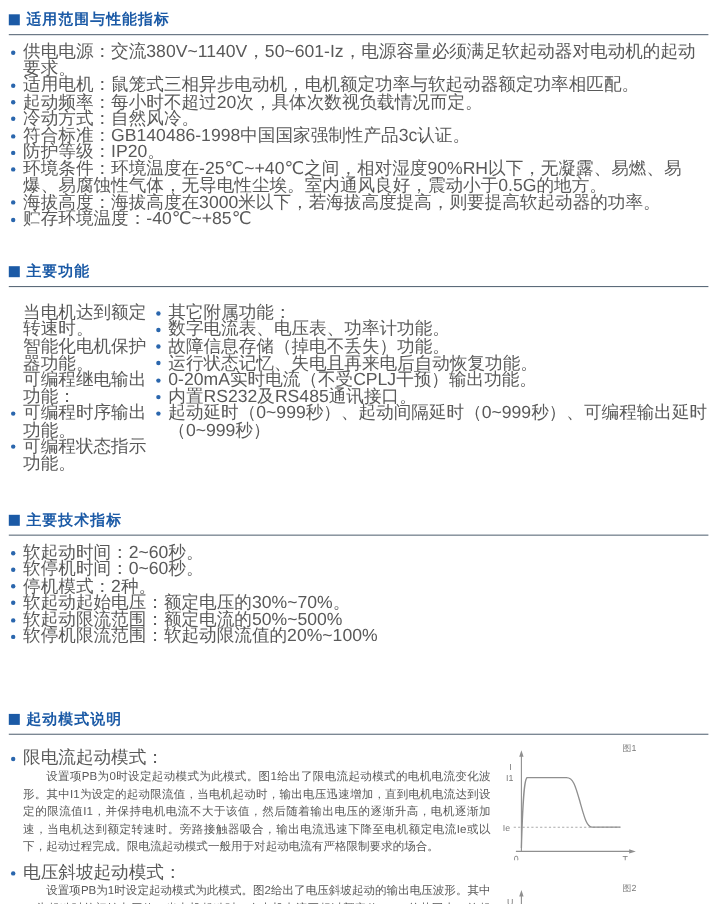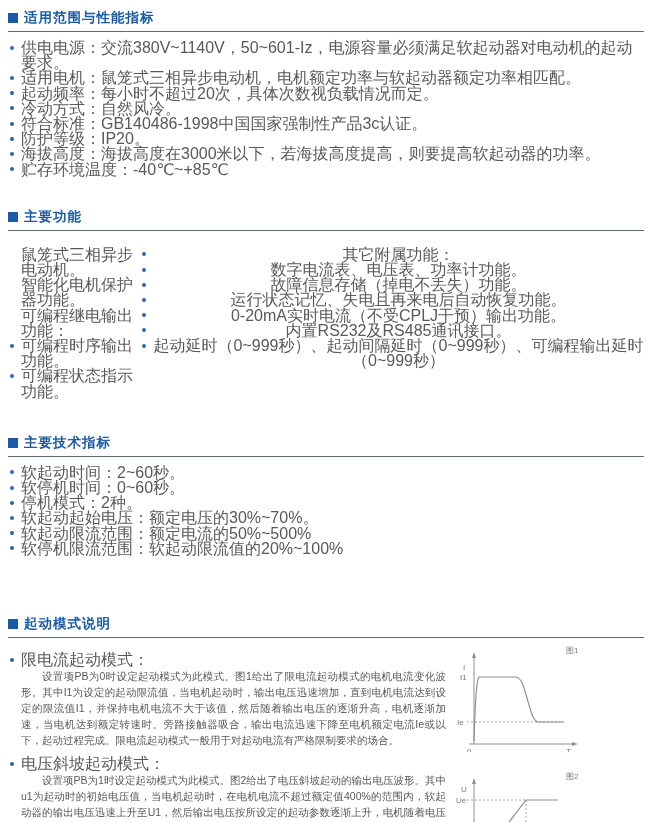--- a/index.html
+++ b/index.html
@@ -19,21 +19,21 @@
 
   
   ul.blist{list-style:none;margin:8px 0 0 0;padding:0;}
   ul.blist li{position:relative;padding-left:13px;font-size:16px;line-height:15.2px;margin:0;color:#595959;}
   ul.blist li .dot{position:absolute;left:2px;top:5.5px;width:4px;height:4px;border-radius:50%;background:#2a66ad;}
   ul.blist li.no-bullet{padding-left:13px;}
 
   
   .func-cols{display:flex;margin-top:8px;}
   .func-left{width:132px;flex:0 0 auto;}
-  .func-right{flex:1;text-align:center;}
+  .func-right{flex:1;}
 
   
   .modes-wrap{display:flex;margin-top:6px;}
   .modes-text{width:438px;flex:0 0 auto;}
   .modes-text ul.blist li{line-height:16px;}
   .modes-text .para{font-size:10.5px;line-height:16px;color:#595959;text-indent:2em;margin:0;padding-left:13px;text-align:justify;}
   .figures{flex:1;padding-left:6px;}
   .fig1{margin-top:0;}
   .fig2{margin-top:14px;}
   svg text{font-family:"Liberation Sans","DejaVu Sans",sans-serif;font-size:8px;fill:#7a7a7a;}
@@ -49,34 +49,35 @@
       <span class="sec-title">适用范围与性能指标</span>
     </div>
     <hr class="sec-rule">
     <ul class="blist">
       <li><span class="dot"></span><span>供电电源：交流380V~1140V，50~601-Iz，电源容量必须满足软起动器对电动机的起动要求。</span></li>
       <li><span class="dot"></span><span>适用电机：鼠笼式三相异步电动机，电机额定功率与软起动器额定功率相匹配。</span></li>
       <li><span class="dot"></span><span>起动频率：每小时不超过20次，具体次数视负载情况而定。</span></li>
       <li><span class="dot"></span><span>冷动方式：自然风冷。</span></li>
       <li><span class="dot"></span><span>符合标准：GB140486-1998中国国家强制性产品3c认证。</span></li>
       <li><span class="dot"></span><span>防护等级：IP20。</span></li>
+      <li><span class="dot"></span><span>环境条件：环境温度在-25℃~+40℃之间，相对湿度90%RH以下，无凝露、易燃、易爆、易腐蚀性气体，无导电性尘埃。室内通风良好，震动小于0.5G的地方。</span></li>
       <li><span class="dot"></span><span>海拔高度：海拔高度在3000米以下，若海拔高度提高，则要提高软起动器的功率。</span></li>
       <li><span class="dot"></span><span>贮存环境温度：-40℃~+85℃</span></li>
     </ul>
   </section>
 
   <section class="s2">
     <div class="sec-header">
       <span class="sec-square"></span>
       <span class="sec-title">主要功能</span>
     </div>
     <hr class="sec-rule">
     <div class="func-cols">
       <ul class="blist func-left">
-        <li class="no-bullet"><span>鼠笼式三相异步电动机。</span></li>
+        <li class="no-bullet"><span>当电机达到额定转速时。</span></li>
         <li class="no-bullet"><span>智能化电机保护器功能。</span></li>
         <li class="no-bullet"><span>可编程继电输出功能：</span></li>
         <li><span class="dot"></span><span>可编程时序输出功能。</span></li>
         <li><span class="dot"></span><span>可编程状态指示功能。</span></li>
       </ul>
       <ul class="blist func-right">
         <li><span class="dot"></span><span>其它附属功能：</span></li>
         <li><span class="dot"></span><span>数字电流表、电压表、功率计功能。</span></li>
         <li><span class="dot"></span><span>故障信息存储（掉电不丢失）功能。</span></li>
         <li><span class="dot"></span><span>运行状态记忆、失电且再来电后自动恢复功能。</span></li>

